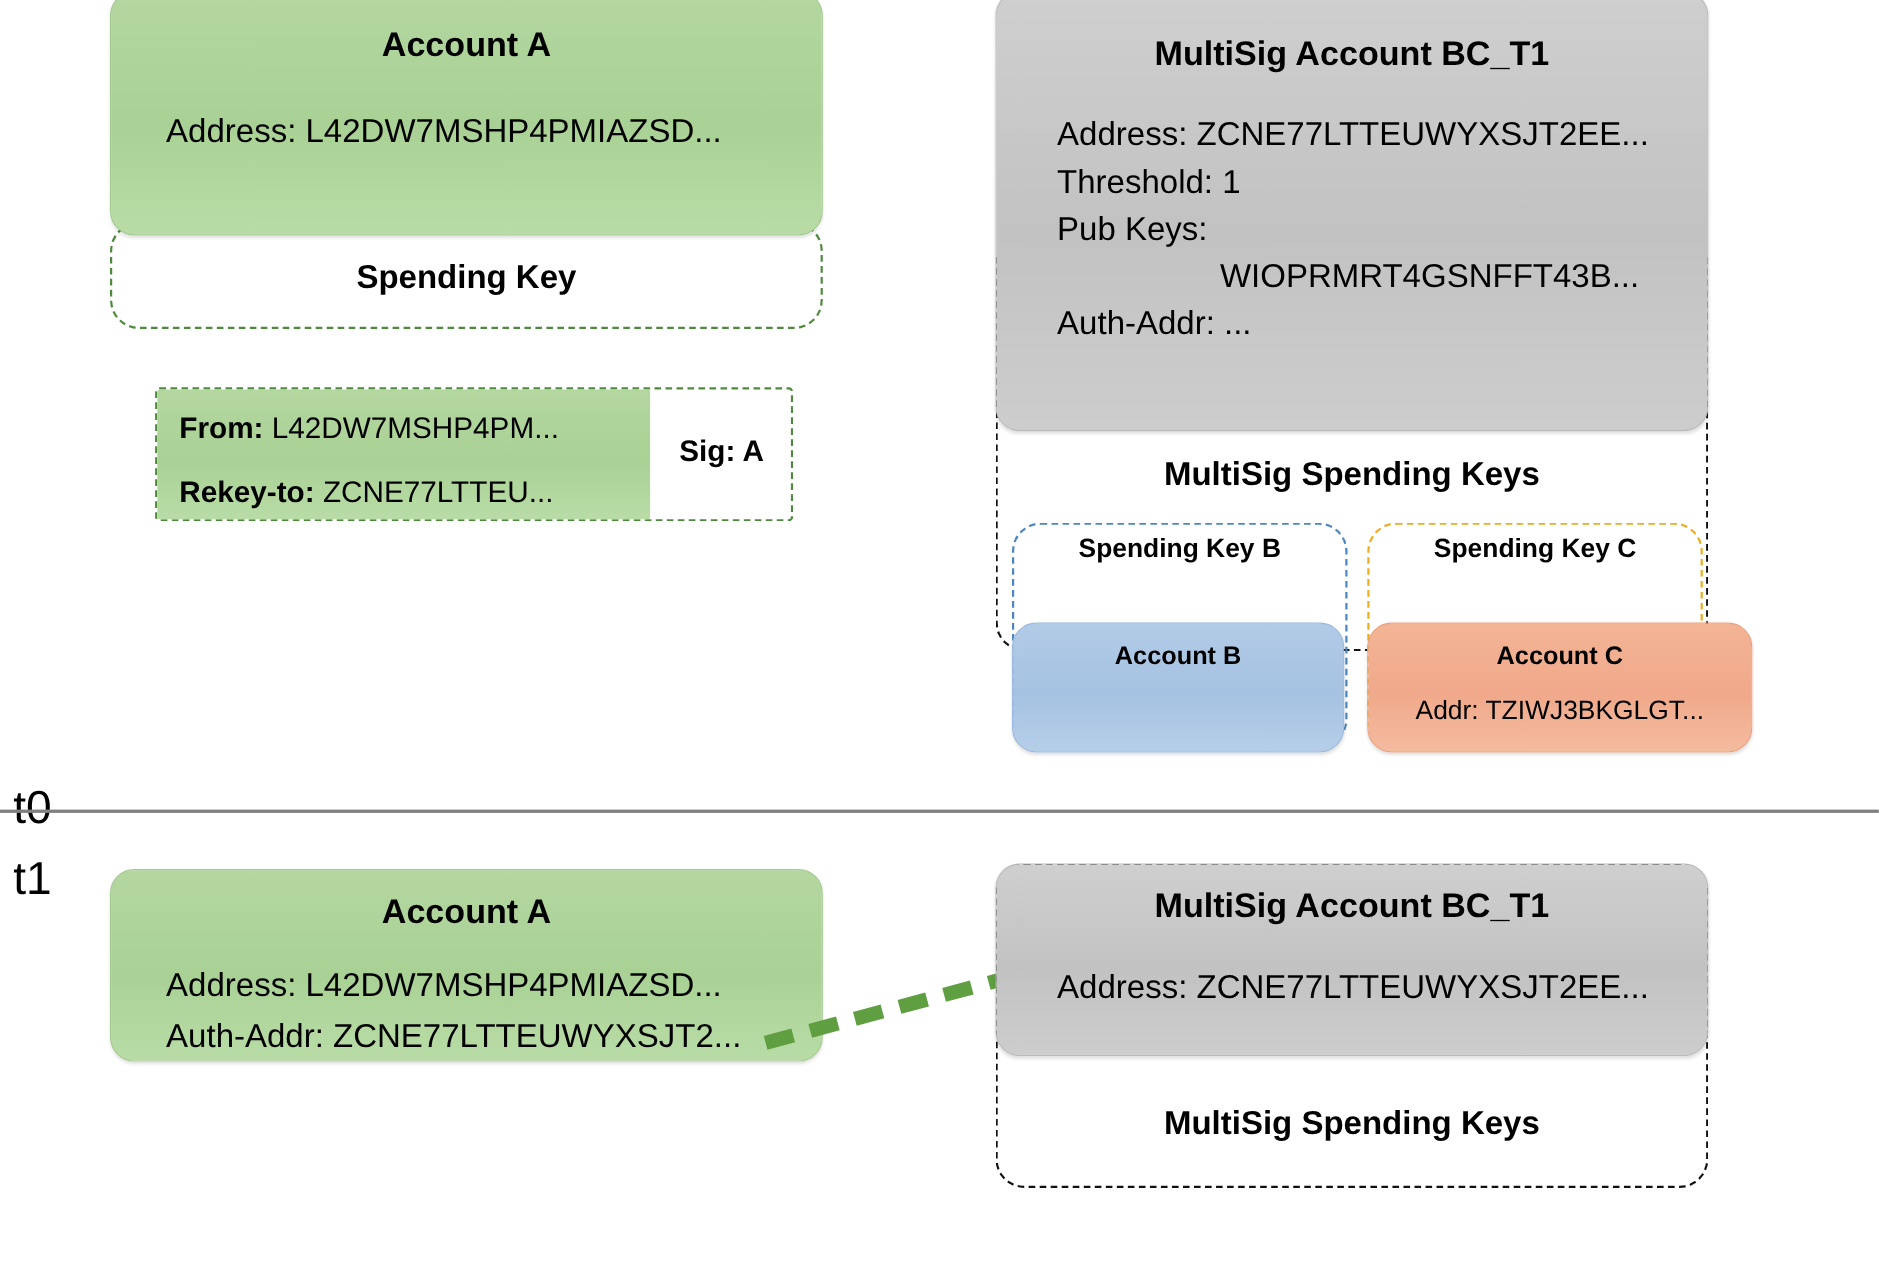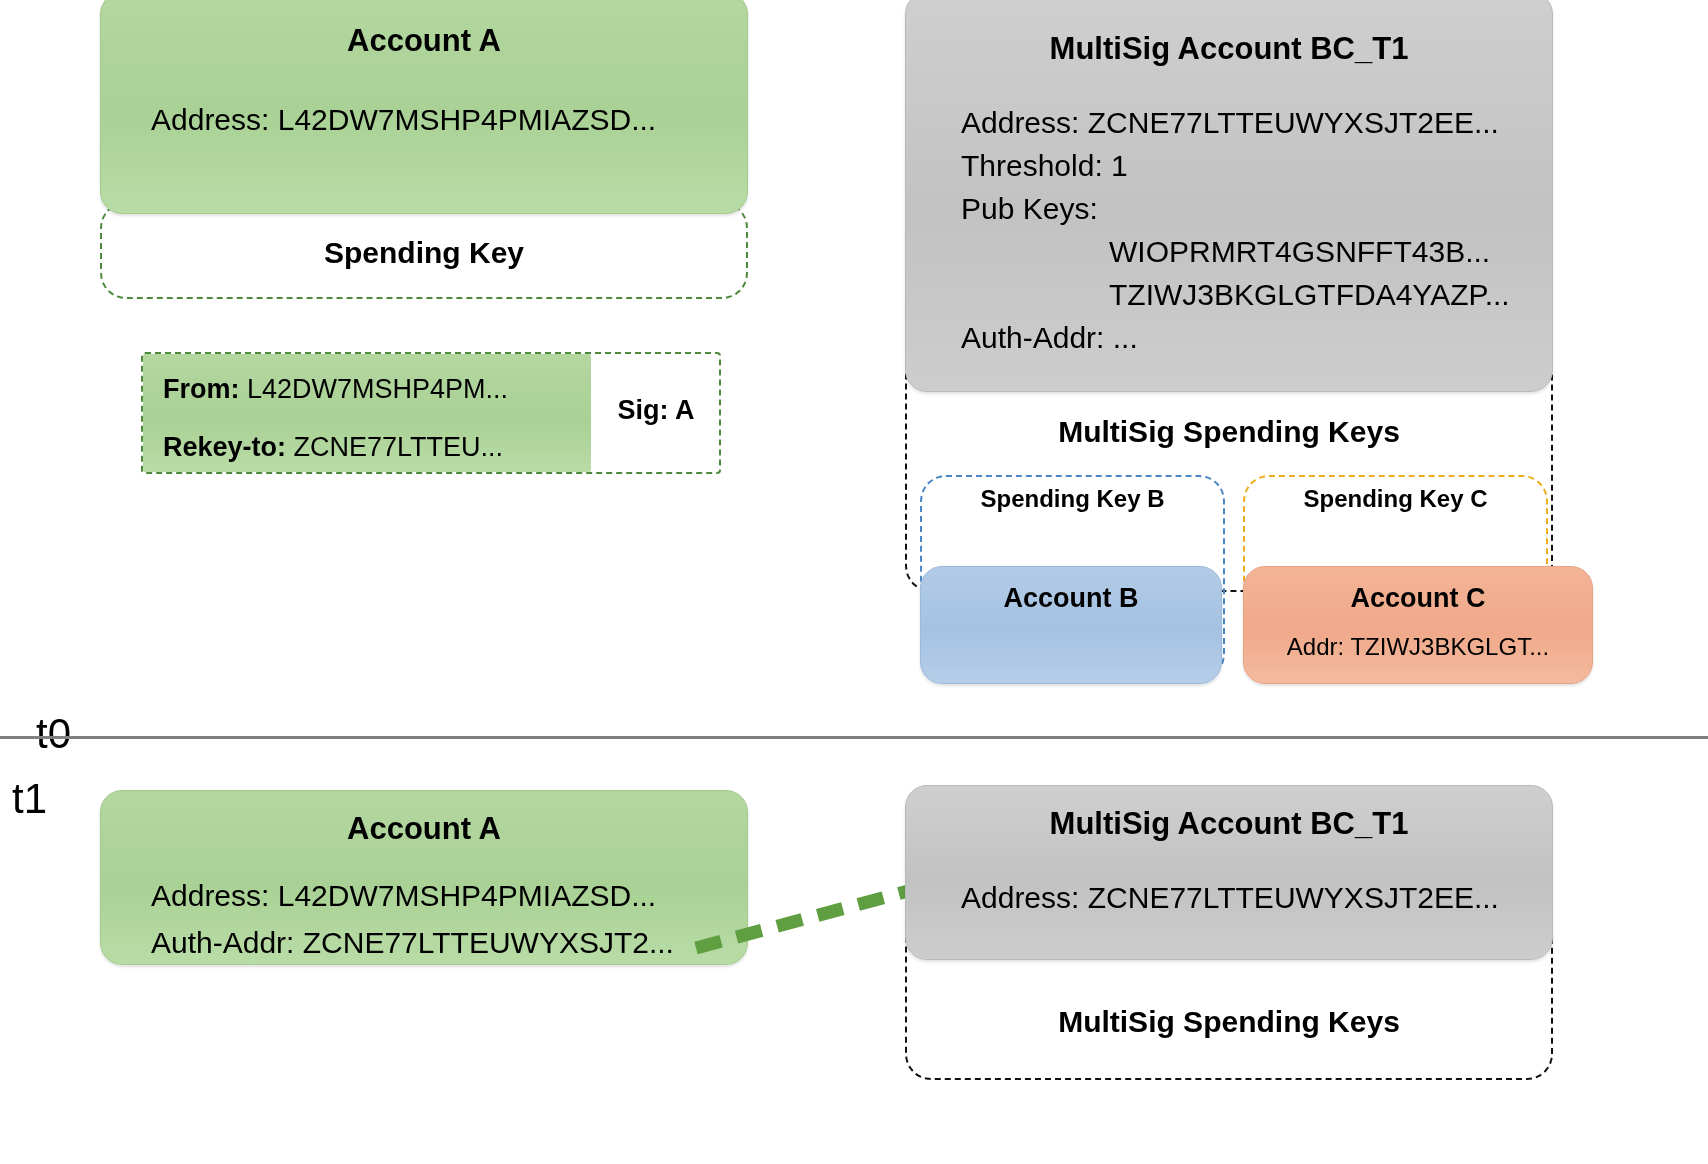--- a/index.html
+++ b/index.html
@@ -120,25 +120,25 @@
     position: absolute; left: 920px; top: 485px; width: 305px;
     text-align: center; font-size: 24px; font-weight: bold;
   }
   #skC-label {
     position: absolute; left: 1243px; top: 485px; width: 305px;
     text-align: center; font-size: 24px; font-weight: bold;
   }
 
   #acctB-box { left: 920px; top: 566px; width: 302px; height: 118px; }
   #acctC-box { left: 1243px; top: 566px; width: 350px; height: 118px; }
-  .sub-title { position: absolute; left: 0; top: 16px; width: 100%; font-size: 27px; font-weight: bold; }
+  .sub-title { position: absolute; left: 0; top: 16px; width: 100%; font-size: 23px; font-weight: bold; }
   .sub-addr  { position: absolute; left: 0; top: 66px; width: 100%; font-size: 24px; text-align: center; }
 
   
-  #label-t0 { position: absolute; left: 12px; top: 710px; font-size: 42px; margin-left: 24px; }
+  #label-t0 { position: absolute; left: 12px; top: 710px; font-size: 42px; }
   #label-t1 { position: absolute; left: 12px; top: 775px; font-size: 42px; }
 
   
   #divider {
     position: absolute; left: 0; top: 736px; width: 1708px; height: 3px;
     background: #808080;
   }
 
   
   #acctA2-box { left: 100px; top: 790px; width: 648px; height: 175px; }
@@ -186,21 +186,20 @@
   <div id="txn-sig">Sig: A</div>
 
   <div class="dashbox" id="ms-outer"></div>
   <div class="rbox gray-fill" id="ms-box">
     <div class="title" id="ms-title">MultiSig Account BC_T1</div>
     <div id="ms-fields">
       <div class="line">Address: ZCNE77LTTEUWYXSJT2EE...</div>
       <div class="line">Threshold: 1</div>
       <div class="line">Pub Keys:</div>
       <div class="line ms-indent">WIOPRMRT4GSNFFT43B...</div>
-      <div class="line ms-indent">TZIWJ3BKGLGTFDA4YAZP...</div>
       <div class="line">Auth-Addr: ...</div>
     </div>
   </div>
   <div id="ms-spendkeys">MultiSig Spending Keys</div>
 
   <div class="dashbox" id="skB-dash"></div>
   <div class="dashbox" id="skC-dash"></div>
   <div id="skB-label">Spending Key B</div>
   <div id="skC-label">Spending Key C</div>
 

